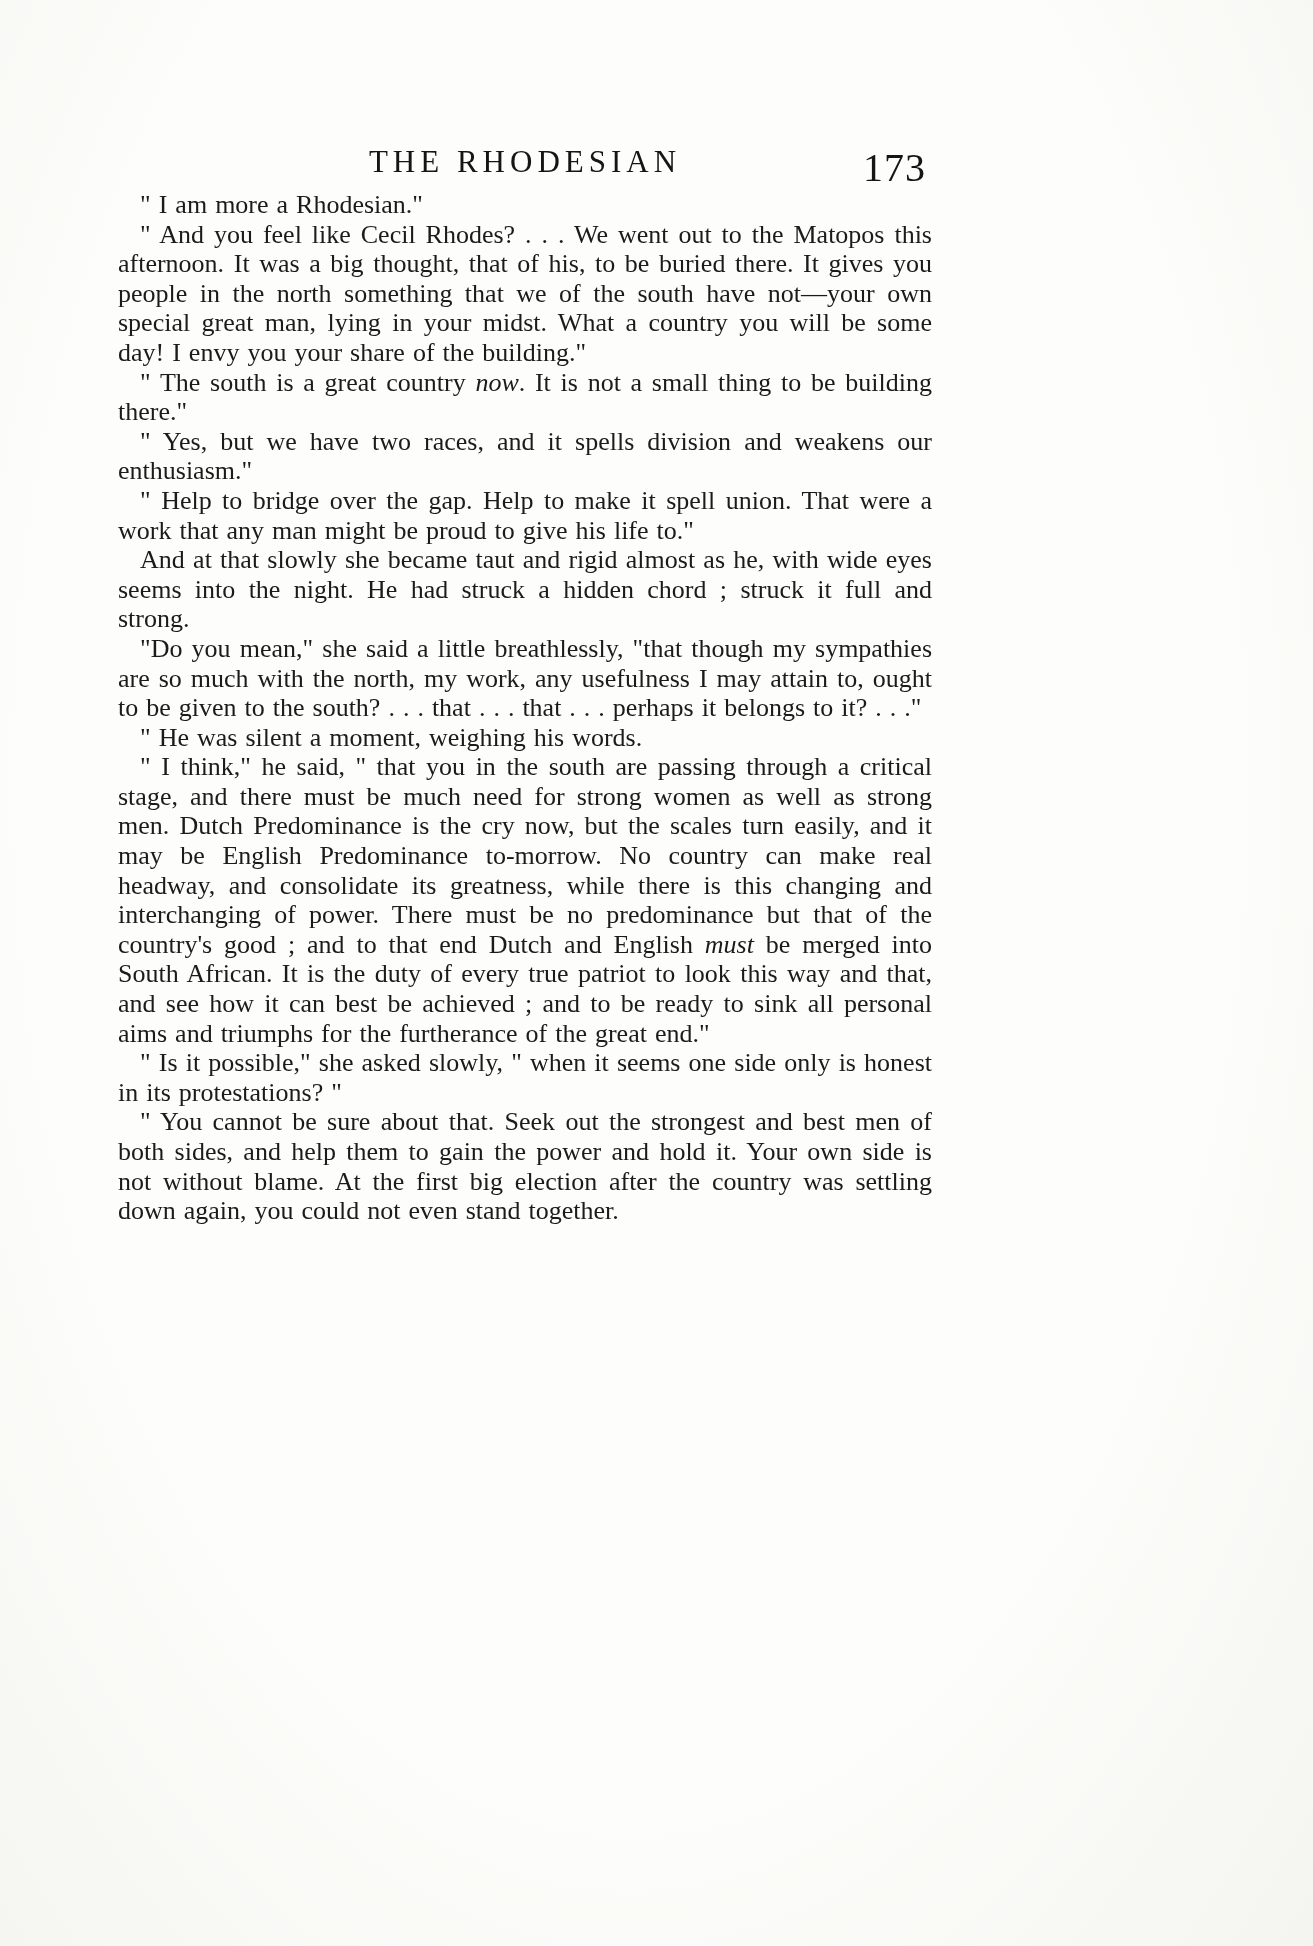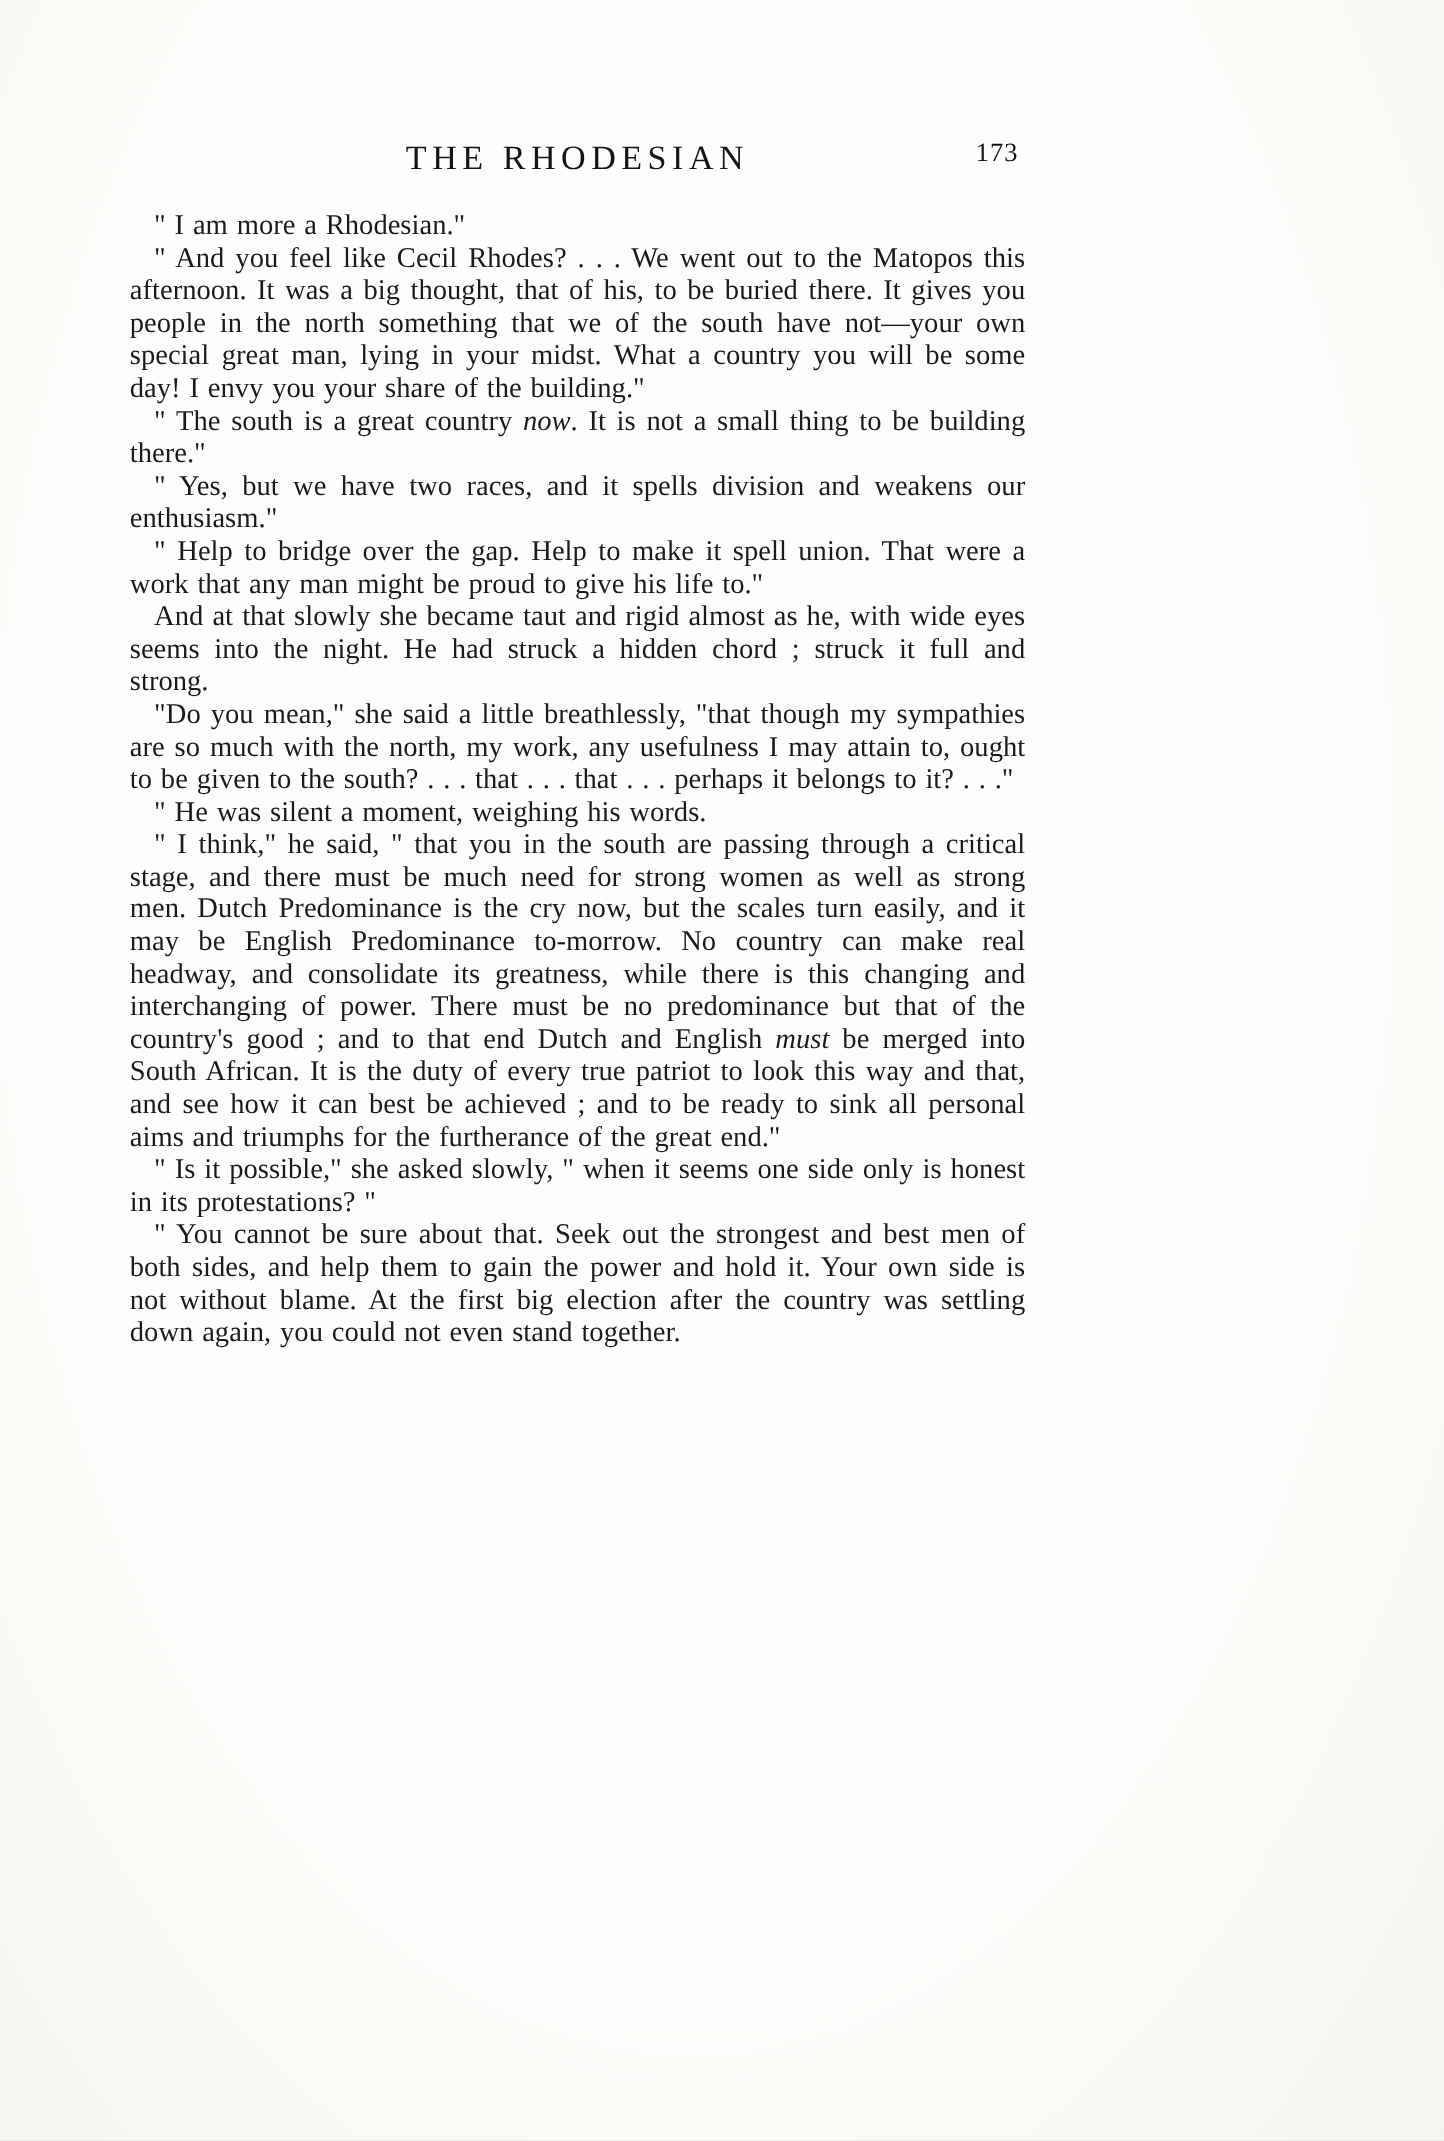--- a/index.html
+++ b/index.html
@@ -12,37 +12,37 @@
     width: 1313px;
     height: 1946px;
     margin: 0 auto;
     background: radial-gradient(ellipse at 48% 40%, #fdfdfb 60%, #f4f4f0 100%);
     color: #1d1d1d;
     font-family: "Liberation Serif", "DejaVu Serif", serif;
     overflow: hidden;
   }
   .page-header {
     position: absolute;
-    top: 126px;
+    top: 144px;
     left: 118px;
     width: 814px;
     height: 40px;
   }
   .running-title {
     display: block;
     text-align: center;
     font-size: 31px;
     letter-spacing: 5px;
     color: #151515;
   }
   .page-number {
     position: absolute;
     right: 6px;
     top: 0;
-    font-size: 24px;
+    font-size: 40px;
     letter-spacing: 1px;
     color: #151515;
   }
   .page-body {
     position: absolute;
     top: 190px;
     left: 118px;
     width: 814px;
     font-size: 26px;
     line-height: 29.6px;

